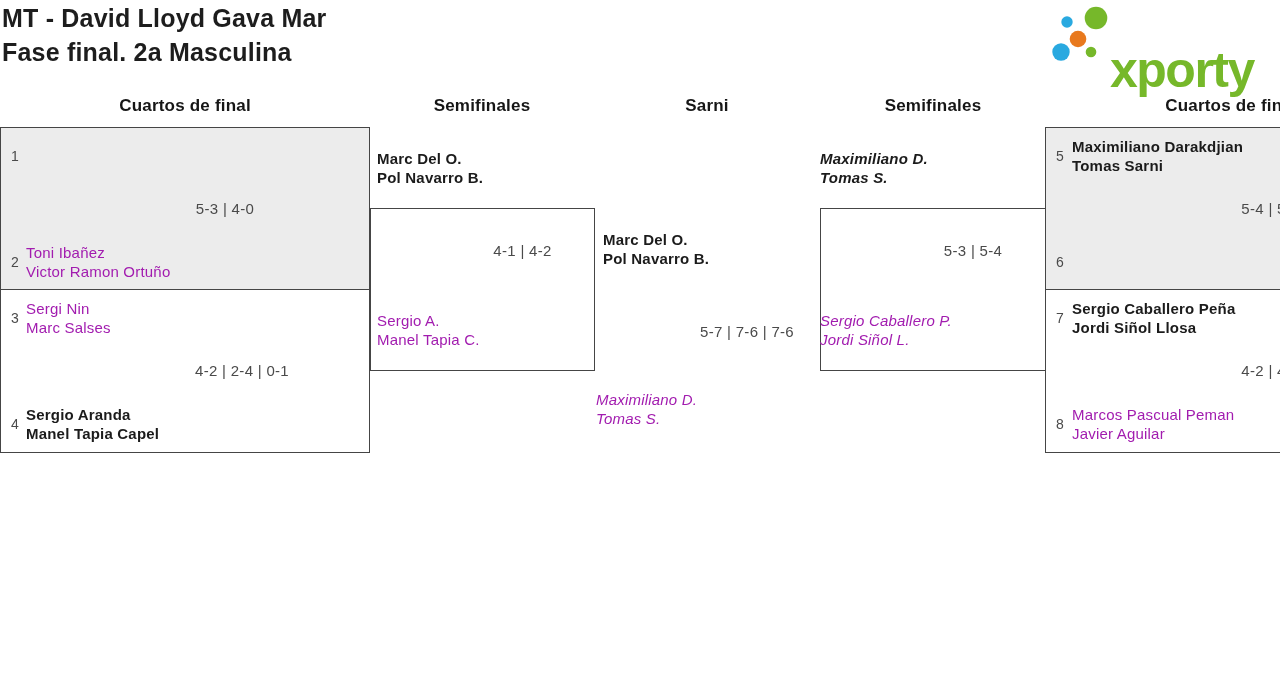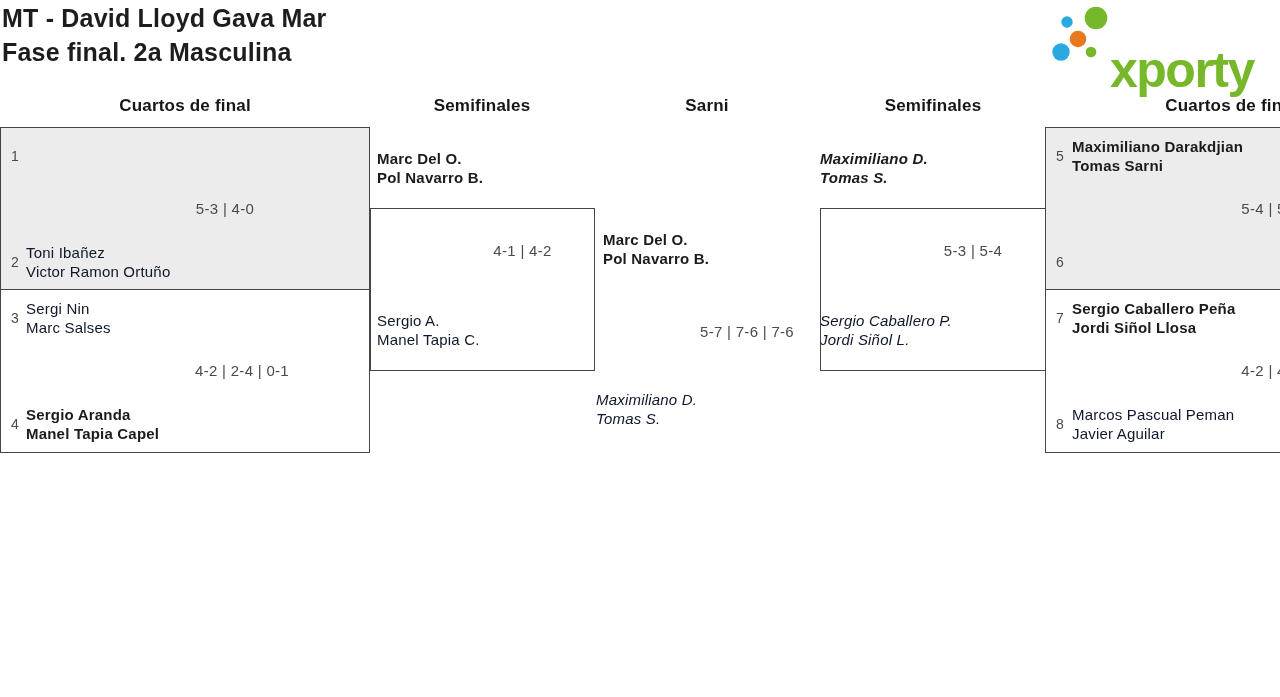--- a/index.html
+++ b/index.html
@@ -28,21 +28,21 @@
     font-size:17px;font-weight:700;color:#161616;
     letter-spacing:.2px;white-space:nowrap;
   }
   .box{
     position:absolute;box-sizing:border-box;
     border:1px solid #454545;background:#ffffff;
   }
   .box.shaded{background:#ececec;}
   .team{
     position:absolute;font-size:15px;line-height:19px;
-    color:#0f172a;letter-spacing:.2px;white-space:nowrap;
+    color:#a21caf;letter-spacing:.2px;white-space:nowrap;
   }
   .team.winner{font-weight:700;color:#1b1b1b;}
   .team.alignr{text-align:left;font-style:italic;}
   .seed{
     position:absolute;width:18px;height:38px;line-height:38px;
     text-align:center;font-size:14px;color:#4a4a4a;
   }
   .score{
     position:absolute;height:17px;line-height:17px;
     text-align:center;font-size:15px;color:#4a4a4a;

